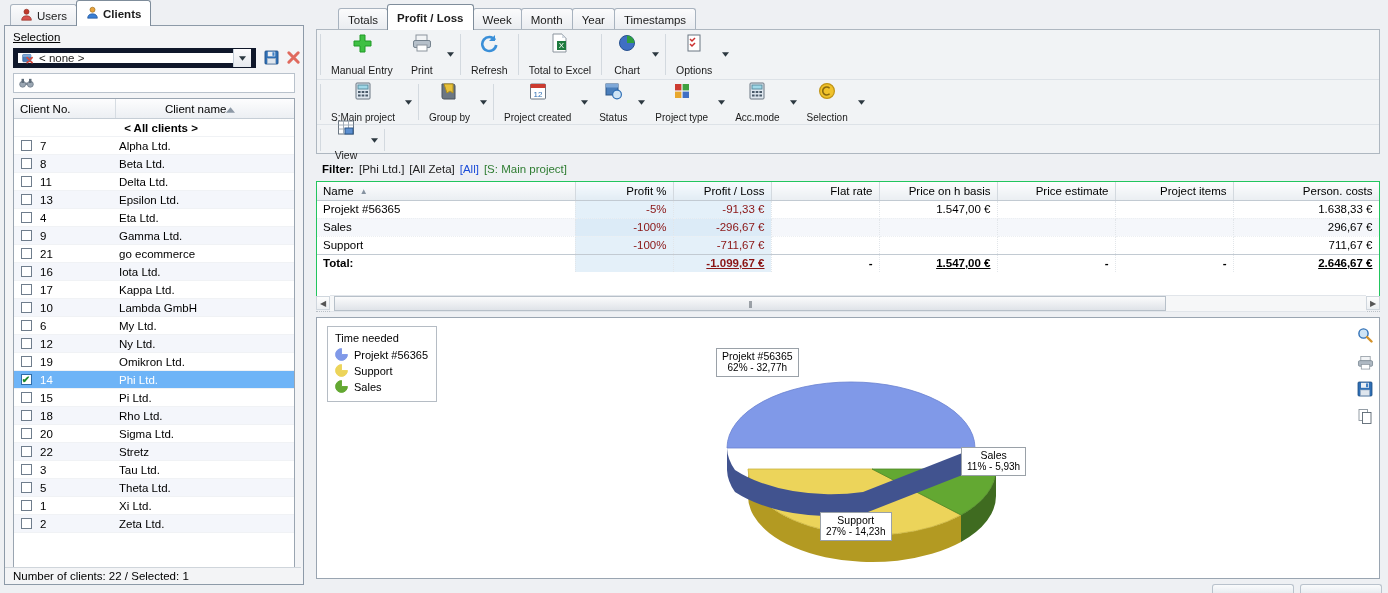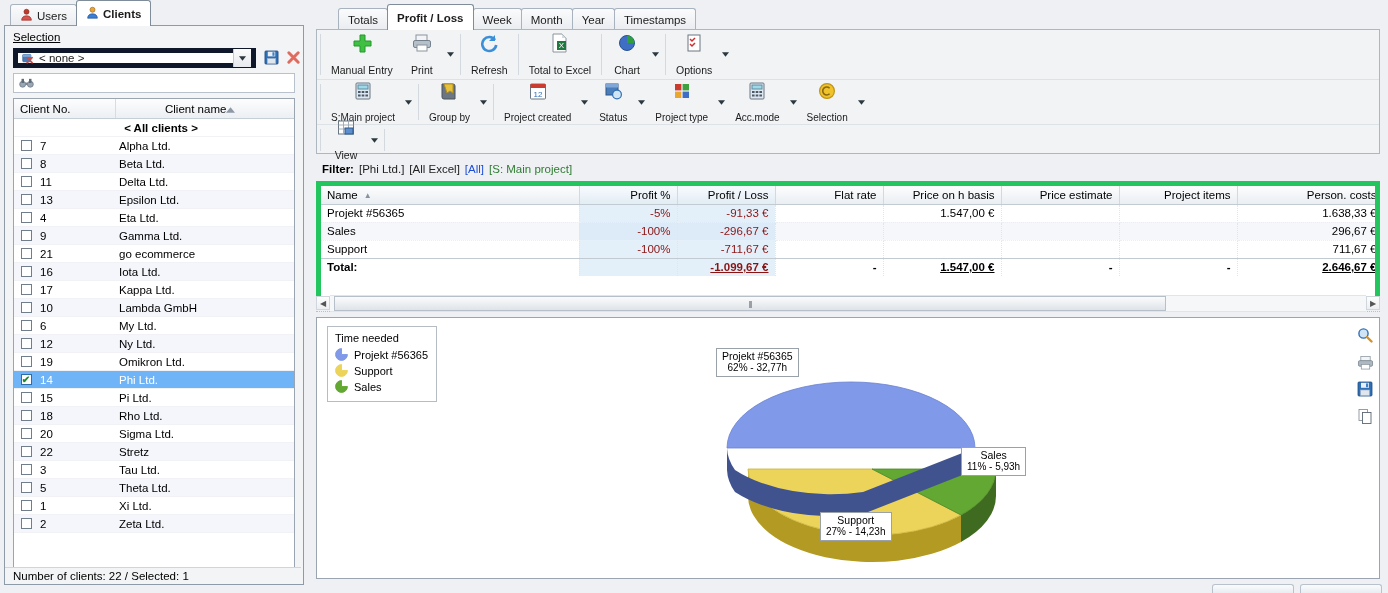--- a/index.html
+++ b/index.html
@@ -134,21 +134,21 @@
 
   .filterbar{
     position:absolute;left:4px;top:155px;width:1064px;height:20px;
     display:flex;align-items:center;gap:5px;padding-left:6px;
     font-size:11.5px;box-sizing:border-box;
   }
   .filterbar b{font-weight:bold;}
 
   .tablewrap{
     position:absolute;left:4px;top:177px;width:1064px;height:125px;
-    background:#fff;border:5px solid #22c55e;box-sizing:border-box;overflow:hidden;
+    background:#fff;border:1px solid #22c55e;box-sizing:border-box;overflow:hidden;
   }
   table.dt{border-collapse:collapse;width:100%;table-layout:fixed;font-size:11.5px;}
   table.dt th{
     height:18px;font-weight:normal;text-align:right;padding:0 6px;
     background:linear-gradient(#fdfdfe,#eaeef2);
     border-right:1px solid #d3d9df;border-bottom:1px solid #c2cad2;
     box-sizing:border-box;white-space:nowrap;
   }
   table.dt th.l{text-align:left;}
   table.dt th.hl{background:linear-gradient(#f7fbfe,#e2ecf4);}
@@ -709,21 +709,21 @@
             </svg>
           </div>
           <div class="vsep"></div>
         </div>
     </div>
 
     <div class="filterbar">
       <b>Filter:</b>
       <span id="filter-parts" style="display:flex;gap:5px;">
           <span style="color: rgb(34, 34, 34);">[Phi Ltd.]</span>
-          <span style="color: rgb(34, 34, 34);">[All Excel]</span>
+          <span style="color: rgb(34, 34, 34);">[All Zeta]</span>
           <span style="color: rgb(29, 78, 216);">[All]</span>
           <span style="color: rgb(47, 125, 50);">[S: Main project]</span>
         </span>
     </div>
 
     <div class="tablewrap">
       <table class="dt">
         <colgroup>
           <col style="width:258px">
             <col style="width:98px">

